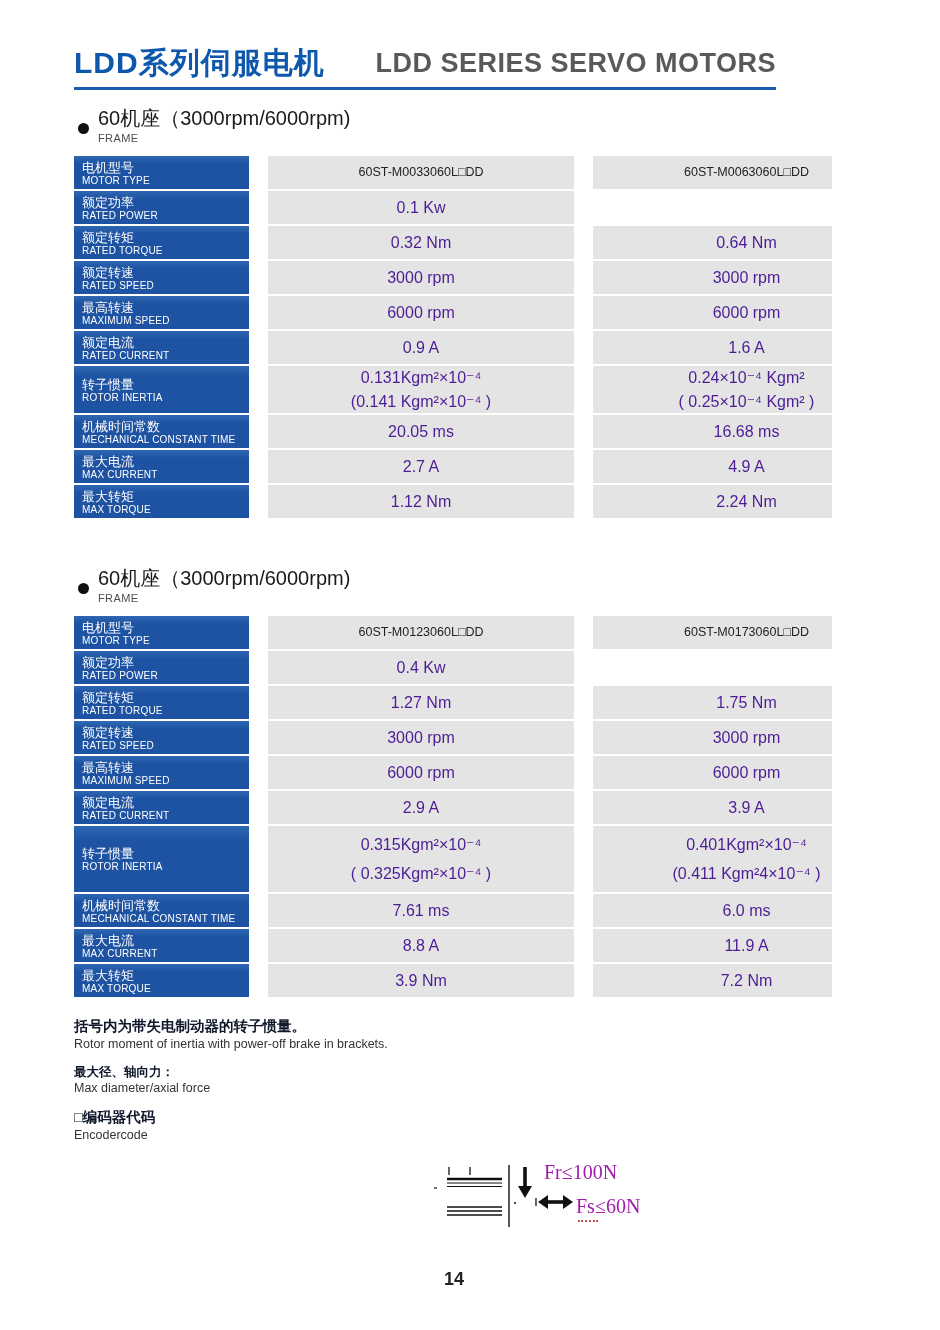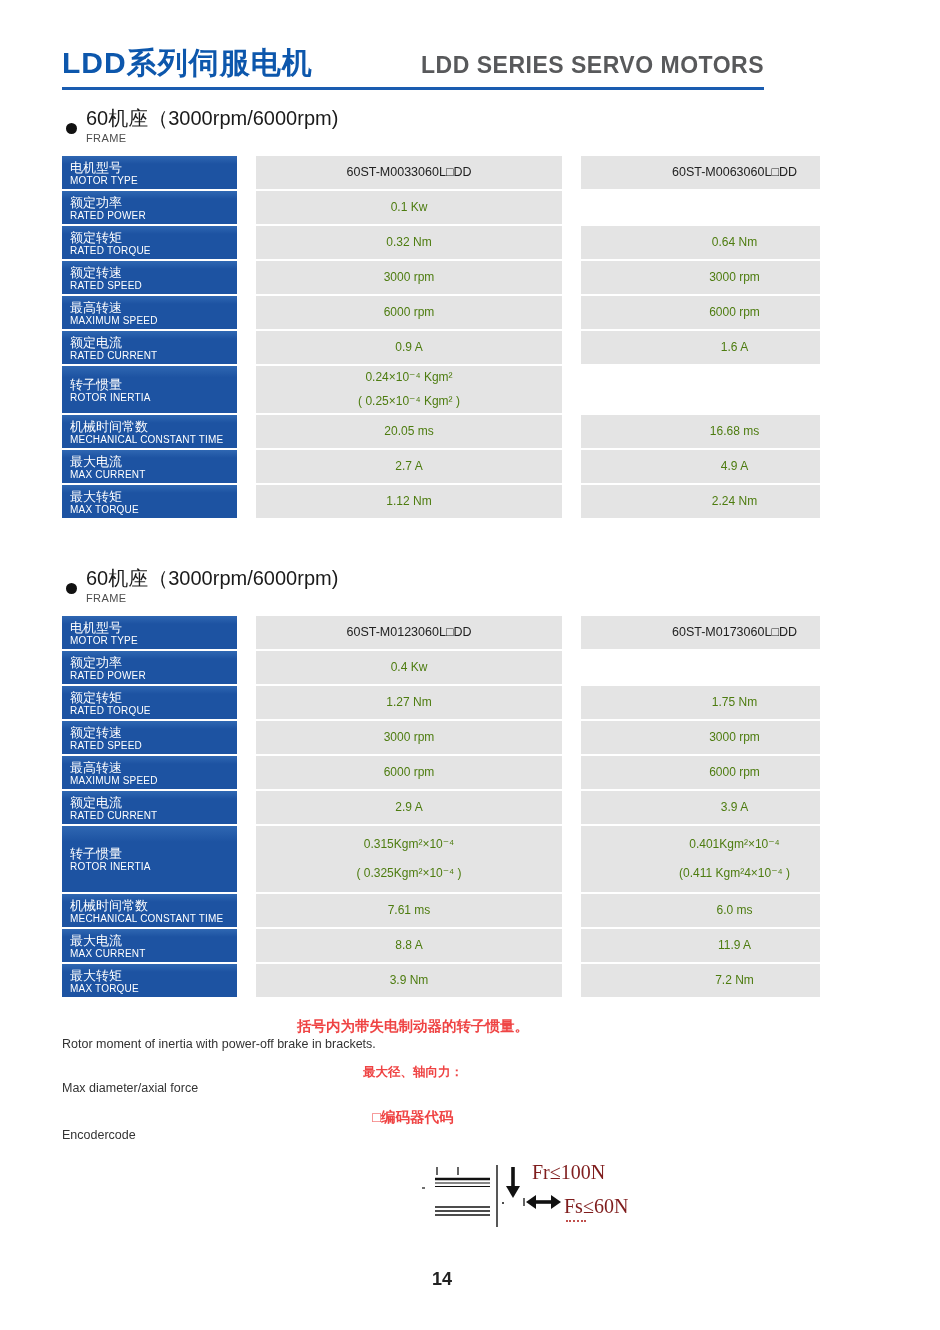--- a/index.html
+++ b/index.html
@@ -4,26 +4,26 @@
 <style>
   :root{
     --accent:#0d57ac; --rule:#1a5cb0; --en-gray:#58595b;
     --labelbg:#1d53a2; --cellbg:#e4e4e4;
   }
   *{box-sizing:border-box;}
   html,body{margin:0;padding:0;background:#ffffff;}
   .page{
     width:820px;height:1330px;background:#fff;position:relative;overflow:hidden;
     padding:46px 56px 0 62px;
-    font-family:"Liberation Sans","DejaVu Sans",sans-serif;color:#222;
+    font-family:"Liberation Sans","DejaVu Sans",sans-serif;color:#222;margin-left:12px;
   }
   
   .hdr{display:flex;justify-content:space-between;align-items:flex-end;}
   .title-zh{font-size:30px;font-weight:bold;color:var(--accent);margin:0;letter-spacing:1px;line-height:34px;}
-  .title-en{font-size:23px;font-weight:bold;color:var(--en-gray);letter-spacing:.5px;padding-bottom:1px;}
+  .title-en{font-size:27px;font-weight:bold;color:var(--en-gray);letter-spacing:.5px;padding-bottom:1px;}
   .rule{height:3px;background:var(--rule);margin-top:7px;}
   
   .sec{margin-top:16px;}
   .sec.second{margin-top:48px;}
   .sec-head{display:flex;align-items:center;}
   .bullet{width:11px;height:11px;border-radius:50%;background:#111;margin:7px 9px 0 4px;flex:none;}
   .sec-title{font-size:20px;color:#1a1a1a;line-height:24px;}
   .sec-sub{font-size:11px;color:#4d4d4d;margin-top:2px;letter-spacing:.4px;}
   
   .spec-table{margin-top:12px;width:794px;}
@@ -31,37 +31,37 @@
   .trow.tall{height:47px;}
   .trow.tall.x2{height:66px;}
   .tlabel{
     background:linear-gradient(180deg,#2f67b2 0,var(--labelbg) 24%,var(--labelbg) 100%);
     color:#fff;display:flex;flex-direction:column;justify-content:center;padding-left:8px;
   }
   .lzh{font-size:13px;line-height:15px;}
   .len{font-size:10px;line-height:11px;letter-spacing:.2px;}
   .tcell{
     background:var(--cellbg);display:flex;flex-direction:column;justify-content:center;
-    align-items:center;font-size:12px;color:#4d7c0f;
+    align-items:center;font-size:16px;color:#4c1d95;
   }
   .trow.bold .tcell{font-weight:normal;color:#222;font-size:12.5px;}
   .trow.tall .tcell{gap:11px;}
   .trow.tall.x2 .tcell{gap:16px;}
   .cline{line-height:13px;}
   
   .notes{margin-top:20px;}
   .note{margin-bottom:11px;}
-  .note-zh{font-size:14.5px;font-weight:bold;color:#ef4444;line-height:19px;text-align:center;}
+  .note-zh{font-size:14.5px;font-weight:bold;color:#0f172a;line-height:19px;}
   .note-en{font-size:12.5px;color:#333;line-height:17px;}
   .note.small .note-zh{font-size:12.5px;line-height:16px;}
   
   .diagram{position:relative;margin-top:6px;margin-left:358px;width:310px;height:82px;}
   .dia-label{
     position:absolute;font-family:"Liberation Serif","DejaVu Serif",serif;
-    font-size:20px;color:#7f1d1d;white-space:nowrap;
+    font-size:20px;color:#a21caf;white-space:nowrap;
   }
   .fr-label{left:112px;top:6px;}
   .fs-label{left:144px;top:40px;}
   .spell{position:absolute;left:146px;top:65px;width:20px;border-bottom:2px dotted #c0504d;}
   
   .pagenum{position:absolute;left:0;width:884px;bottom:40px;text-align:center;
     font-size:18px;font-weight:bold;color:#222;}
 </style>
 </head>
 <body>
@@ -149,20 +149,24 @@
             <div class="cline">0.9 A</div>
           </div>
           <div class="tcell">
             <div class="cline">1.6 A</div>
           </div>
         </div>
         <div class="trow tall">
           <div class="tlabel">
             <div class="lzh">转子惯量</div>
             <div class="len">ROTOR INERTIA</div>
+          </div>
+          <div class="tcell">
+            <div class="cline">0.131Kgm²×10⁻⁴</div>
+            <div class="cline">(0.141 Kgm²×10⁻⁴ )</div>
           </div>
           <div class="tcell">
             <div class="cline">0.24×10⁻⁴ Kgm²</div>
             <div class="cline">( 0.25×10⁻⁴ Kgm² )</div>
           </div>
         </div>
         <div class="trow">
           <div class="tlabel">
             <div class="lzh">机械时间常数</div>
             <div class="len">MECHANICAL CONSTANT TIME</div>

